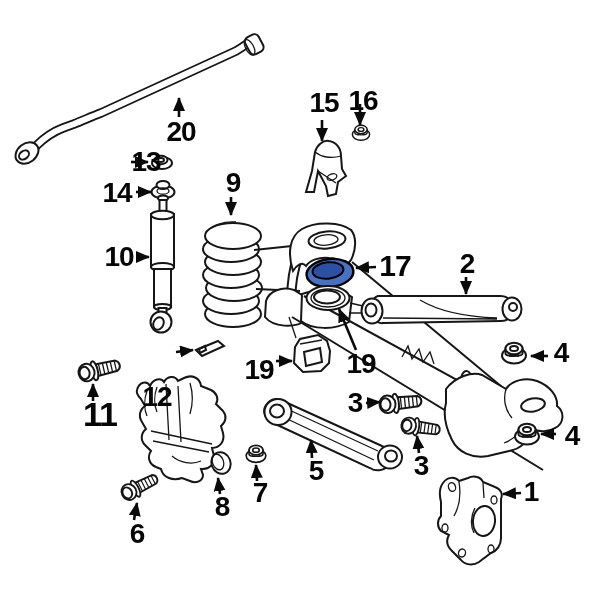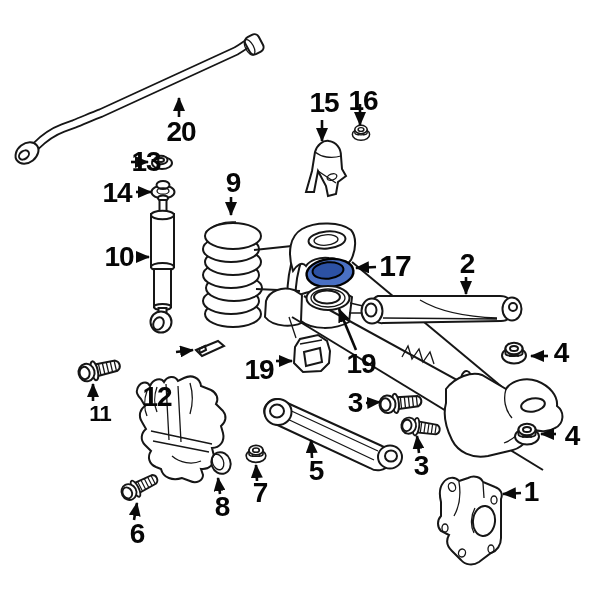--- a/index.html
+++ b/index.html
@@ -221,21 +221,21 @@
       <div class="callout" style="left: 355px; top: 403px; font-size: 28px;">3</div>
       <div class="callout" style="left: 421px; top: 466px; font-size: 28px;">3</div>
       <div class="callout" style="left: 561px; top: 353px; font-size: 28px;">4</div>
       <div class="callout" style="left: 572px; top: 436px; font-size: 28px;">4</div>
       <div class="callout" style="left: 316px; top: 471px; font-size: 28px;">5</div>
       <div class="callout" style="left: 137px; top: 534px; font-size: 28px;">6</div>
       <div class="callout" style="left: 260px; top: 493px; font-size: 28px;">7</div>
       <div class="callout" style="left: 222px; top: 507px; font-size: 28px;">8</div>
       <div class="callout" style="left: 233px; top: 183px; font-size: 28px;">9</div>
       <div class="callout" style="left: 119px; top: 257px; font-size: 28px; text-align: right;">10</div>
-      <div class="callout" style="left: 100px; top: 414px; font-size: 22px;">11</div>
+      <div class="callout" style="left: 100px; top: 414px; font-size: 34px;">11</div>
       <div class="callout" style="left: 157px; top: 353px; font-size: 28px; margin-top: 44px;">12</div>
       <div class="callout" style="left: 110px; top: 162px; font-size: 28px; margin-left: 36px;">13</div>
       <div class="callout" style="left: 117px; top: 193px; font-size: 28px;">14</div>
       <div class="callout" style="left: 324px; top: 103px; font-size: 28px;">15</div>
       <div class="callout" style="left: 363px; top: 89px; font-size: 28px; margin-top: 12px;">16</div>
       <div class="callout" style="left: 395px; top: 266px; font-size: 30px;">17</div>
       <div class="callout" style="left: 361px; top: 364px; font-size: 28px;">19</div>
       <div class="callout" style="left: 259px; top: 370px; font-size: 28px;">19</div>
       <div class="callout" style="left: 181px; top: 132px; font-size: 28px;">20</div>
     </div>

